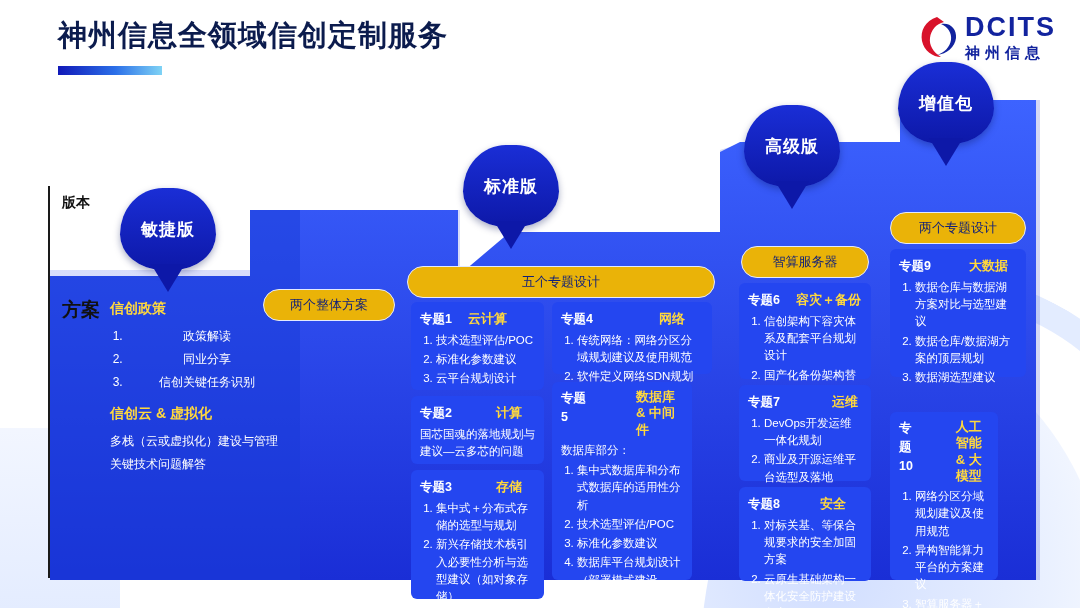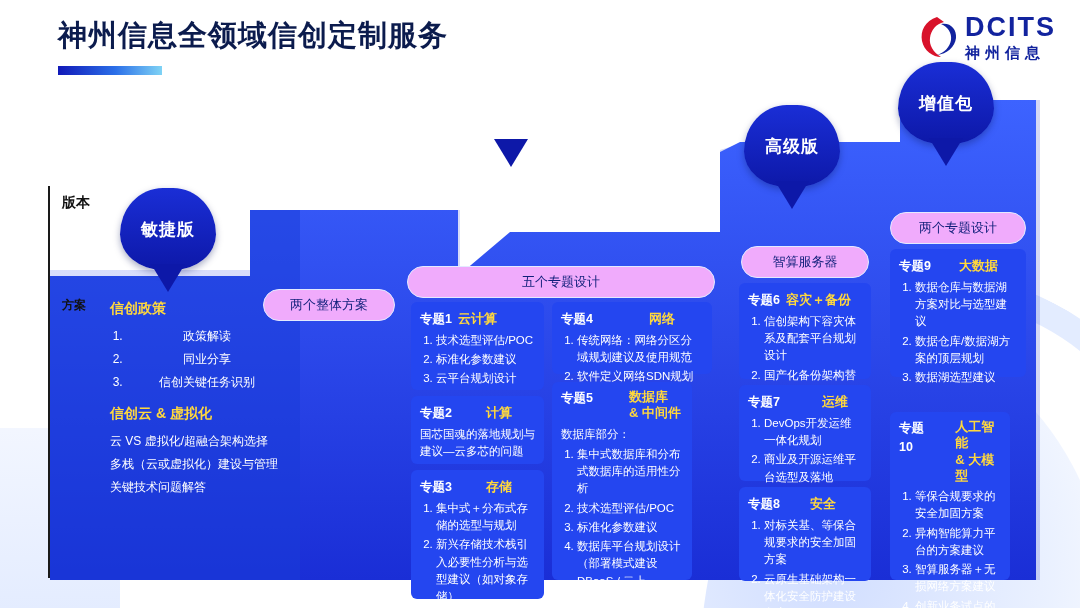--- a/index.html
+++ b/index.html
@@ -54,47 +54,47 @@
   .logo-sub{font-size:15px;font-weight:bold;color:#12239e;letter-spacing:5px;margin-top:4px;}
 
   
   .stairs{position:absolute;left:40px;top:80px;width:1010px;height:510px;}
 
   
   .axis-line{
     position:absolute;left:48px;top:186px;width:2px;height:392px;background:#1a1a1a;
   }
   .lbl-version{position:absolute;left:62px;top:194px;font-size:14px;font-weight:bold;color:#111;}
-  .lbl-plan{position:absolute;left:62px;top:297px;font-size:12px;font-weight:bold;color:#111;}
+  .lbl-plan{position:absolute;left:62px;top:297px;font-size:19px;font-weight:bold;color:#111;}
 
   
   .pin{position:absolute;width:96px;}
   .pin-body{
     width:96px;height:82px;border-radius:48px 48px 48px 48px/52px 52px 40px 40px;
     background:linear-gradient(180deg,#1a2ed6 0%,#0d18a8 100%);
     display:flex;align-items:center;justify-content:center;
     box-shadow:0 3px 7px rgba(10,20,90,.35);
   }
   .pin-body span{color:#fff;font-size:17px;font-weight:bold;letter-spacing:1px;}
   .pin-tip{
     width:0;height:0;margin:-6px auto 0 auto;
     border-left:17px solid transparent;border-right:17px solid transparent;
     border-top:28px solid #0d18a8;
   }
 
   .chip{
-    background:#f0abfc;border-radius:16px;color:#0f1f7a;
+    background:#eab308;border-radius:16px;color:#0f1f7a;
     font-size:13px;text-align:center;padding:6px 10px;box-sizing:border-box;
     border:1px solid #e3eaff;
   }
   .card{
     background:#2446f0;border-radius:6px;padding:7px 9px;box-sizing:border-box;
     color:#ffffff;font-size:11.5px;line-height:1.5;
   }
-  .card-head{display:flex;align-items:baseline;gap:6px;margin-bottom:3px;}
+  .card-head{display:flex;align-items:baseline;gap:16px;margin-bottom:3px;}
   .card-head .k{color:#ffffff;font-weight:bold;font-size:12.5px;}
   .card-head .v{color:#ffd83d;font-weight:bold;font-size:13px;}
   .card ol{margin:0;padding-left:16px;}
   .card ol li{margin:2px 0;}
   .card p{margin:3px 0;}
 
   
   .c1{position:absolute;left:108px;top:300px;width:180px;color:#fff;}
   .c1 .h{color:#ffd83d;font-size:14px;font-weight:bold;margin:0 0 7px 2px;}
   .c1 ol{margin:0 0 12px 0;padding-left:18px;font-size:12px;line-height:1.9;text-align:center;}
@@ -154,20 +154,23 @@
   <div class="lbl-version">版本</div>
   <div class="lbl-plan">方案</div>
 
   <div class="pin" style="left:120px;top:188px;">
     <div class="pin-body">
         <span>敏捷版</span>
       </div>
     <div class="pin-tip"></div>
   </div>
   <div class="pin" style="left:463px;top:145px;">
+    <div class="pin-body">
+        <span>标准版</span>
+      </div>
     <div class="pin-tip"></div>
   </div>
   <div class="pin" style="left:744px;top:105px;">
     <div class="pin-body">
         <span>高级版</span>
       </div>
     <div class="pin-tip"></div>
   </div>
   <div class="pin" style="left:898px;top:62px;">
     <div class="pin-body">
@@ -177,21 +180,20 @@
   </div>
 
   <div class="c1">
     <p class="h">信创政策</p>
     <ol>
       <li>政策解读</li>
       <li>同业分享</li>
       <li>信创关键任务识别</li>
     </ol>
     <p class="h">信创云 &amp; 虚拟化</p>
-    <p class="plain"><span>云 VS 虚拟化/超融合架构选择</span></p>
     <p class="plain"><span>多栈（云或虚拟化）建设与管理</span></p>
     <p class="plain"><span>关键技术问题解答</span></p>
   </div>
 
   <div class="chip" style="position:absolute;left:263px;top:289px;width:132px;">两个整体方案</div>
 
 
   <div class="chip" style="position:absolute;left:407px;top:266px;width:308px;">五个专题设计</div>
 
   <div class="card" style="position:absolute;left:411px;top:302px;width:133px;height:88px;">
@@ -295,27 +297,27 @@
       <span class="k">专题9</span>
       <span class="v" style="margin-left:22px;">大数据</span>
     </div>
     <ol>
       <li>数据仓库与数据湖方案对比与选型建议</li>
       <li>数据仓库/数据湖方案的顶层规划</li>
       <li>数据湖选型建议</li>
     </ol>
   </div>
 
-  <div class="card" style="position:absolute;left:890px;top:412px;width:120px;height:168px;">
+  <div class="card" style="position:absolute;left:890px;top:412px;width:108px;height:168px;">
     <div class="card-head" style="align-items:flex-start;">
       <span class="k">专题10</span>
       <span class="v" style="margin-left:16px;white-space:pre-line;line-height:1.25;">人工智能
 &amp; 大模型</span>
     </div>
     <ol style="margin-top:4px;">
-      <li>等保合规要求的安全加固方案</li>
+      <li>网络分区分域规划建议及使用规范</li>
       <li>异构智能算力平台的方案建议</li>
       <li>智算服务器＋无损网络方案建议</li>
       <li>创新业务试点的共研落地</li>
     </ol>
   </div>
 
 </div>
 
 </body></html>

